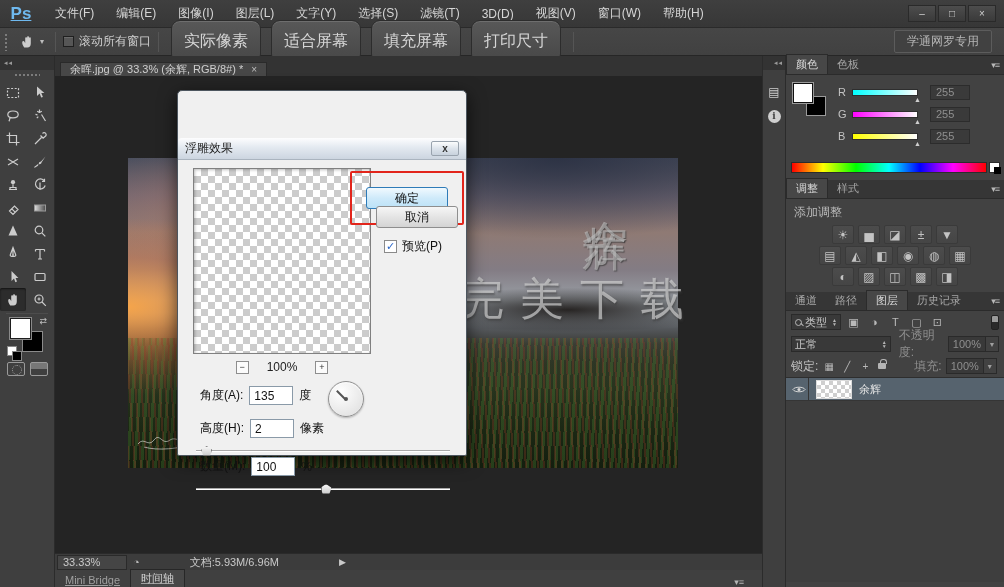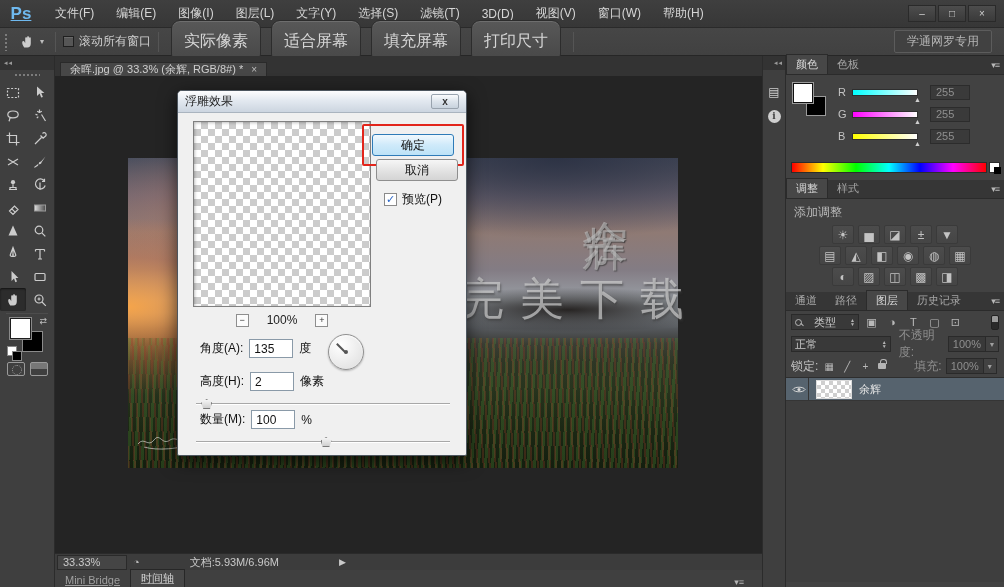--- a/index.html
+++ b/index.html
@@ -101,21 +101,21 @@
   .spec-ends{position:absolute;right:-14px;top:-1px;width:11px;height:11px;background:#fff;border:1px solid #2c2c2c;}
   .spec-ends::after{content:"";position:absolute;left:4px;top:4px;width:7px;height:7px;background:#000;}
 
   .adj-panel{height:112px;position:relative;}
   .adj-heading{padding:5px 0 2px 8px;color:#b9b9b9;font-size:12px;}
   .adj-row{display:flex;justify-content:center;gap:4px;margin-top:2px;}
   .adj-ico{width:22px;height:19px;display:flex;align-items:center;justify-content:center;color:#c3c3c3;font-size:12px;background:linear-gradient(#4c4c4c,#454545);border:1px solid #3a3a3a;border-radius:2px;}
 
   .layers-panel{position:relative;height:295px;}
   .lp-row{display:flex;align-items:center;height:22px;padding:0 5px;gap:4px;}
-  .lp-select{display:flex;align-items:center;background:#393939;border:1px solid #2a2a2a;height:16px;padding:0 3px;gap:12px;color:#c9c9c9;font-size:11px;}
+  .lp-select{display:flex;align-items:center;background:#393939;border:1px solid #2a2a2a;height:16px;padding:0 3px;gap:3px;color:#c9c9c9;font-size:11px;}
   .updn{display:inline-flex;flex-direction:column;font-size:5px;line-height:4px;color:#b5b5b5;margin-left:2px;}
   .search-ico{width:7px;height:7px;border:1.2px solid #b5b5b5;border-radius:50%;position:relative;display:inline-block;}
   .search-ico::after{content:"";position:absolute;width:4px;height:1.2px;background:#b5b5b5;transform:rotate(45deg);right:-3px;bottom:-1px;}
   .f-ico{width:17px;height:16px;display:flex;align-items:center;justify-content:center;color:#b9b9b9;font-size:11px;}
   .f-toggle{margin-left:auto;width:8px;height:15px;border-radius:2px;background:linear-gradient(#9a9a9a 0 45%,#2a2a2a 45%);border:1px solid #222;}
   .dim-label{color:#8f8f8f;font-size:12px;}
   .dd{display:flex;align-items:center;height:16px;background:#393939;border:1px solid #2a2a2a;}
   .dd .val{padding:0 4px;color:#8f8f8f;font-size:11px;}
   .dd .arrow{width:13px;height:100%;display:flex;align-items:center;justify-content:center;border-left:1px solid #2a2a2a;background:#424242;color:#9f9f9f;font-size:7px;}
   .lock-ico{color:#b9b9b9;font-size:10px;width:14px;text-align:center;}
@@ -127,29 +127,29 @@
   .eye-cell{width:19px;height:100%;border-right:1px solid #353535;display:flex;align-items:center;justify-content:center;}
   .l-thumb{width:36px;height:19px;border:1px solid #dcdcdc;}
   .checker{background-color:#fff;background-image:linear-gradient(45deg,#cfcfcf 25%,transparent 25%,transparent 75%,#cfcfcf 75%),linear-gradient(45deg,#cfcfcf 25%,#fff 25%,#fff 75%,#cfcfcf 75%);background-size:8px 8px;background-position:0 0,4px 4px;}
   .bg-thumb{background:linear-gradient(180deg,#7a7f93 0%,#c08a5c 32%,#56565c 52%,#2c3a22 70%,#1c2616 100%);border:1px solid #777;}
   .l-name{color:#e3e3e3;font-size:11px;}
   .l-name.italic{font-style:italic;color:#d6d6d6;}
   .l-lock{position:absolute;right:14px;}
 
   
   .dialog{position:absolute;left:177px;top:90px;width:290px;height:366px;border:1px solid #4d565f;border-radius:5px 5px 2px 2px;box-shadow:0 5px 18px rgba(0,0,0,.65);background:#f0f0f0;z-index:20;font-size:12px;color:#111;}
-  .dlg-title{height:22px;border-radius:4px 4px 0 0;background:linear-gradient(#fdfdfe,#e3e9f0 45%,#ccd5e0);display:flex;align-items:center;padding:0 7px;border-bottom:1px solid #aab4bf;}
+  .dlg-title{height:22px;border-radius:4px 4px 0 0;background:linear-gradient(#fdfdfe,#e3e9f0 45%,#ccd5e0);display:flex;align-items:center;padding:0 7px;border-bottom:1px solid #aab4bf;margin-top:47px;}
   .dlg-title-text{color:#1c1c1c;font-size:12px;}
   .dlg-close{margin-left:auto;width:28px;height:15px;background:linear-gradient(#fbfcfd,#dde4ec 50%,#c8d2dd);border:1px solid #92714f00;border:1px solid #99a3ae;border-radius:2px;display:flex;align-items:center;justify-content:center;font-weight:bold;font-size:10px;color:#333;}
   .dlg-body{position:relative;height:343px;}
   .preview-well{position:absolute;left:15px;top:8px;width:178px;height:186px;border:1px solid #808080;box-shadow:inset 1px 1px 3px rgba(0,0,0,.25);background-color:#fff;background-image:linear-gradient(45deg,#ccc 25%,transparent 25%,transparent 75%,#ccc 75%),linear-gradient(45deg,#ccc 25%,#fff 25%,#fff 75%,#ccc 75%);background-size:14px 14px;background-position:0 0,7px 7px;}
   .zoomrow{position:absolute;left:15px;top:200px;width:178px;display:flex;align-items:center;justify-content:center;gap:18px;}
   .zbtn{width:13px;height:13px;border:1px solid #8e8e8e;background:#fbfbfb;display:flex;align-items:center;justify-content:center;font-size:9px;color:#333;line-height:1;}
   .zlevel{font-size:12px;color:#222;}
-  .ok-annot{position:absolute;right:2px;top:11px;border:2px solid #e2251b;padding:8px;border-radius:2px;}
+  .ok-annot{position:absolute;right:2px;top:11px;border:2px solid #e2251b;padding:14px;border-radius:2px;}
   .btn-ok{width:82px;height:22px;background:linear-gradient(#f1f9fe,#cfeafa 50%,#bce2f7);border:1px solid #2e7bb8;border-radius:3px;font-size:12px;color:#111;display:flex;align-items:center;justify-content:center;}
   .btn-cancel{position:absolute;right:8px;top:46px;width:82px;height:22px;background:linear-gradient(#f6f6f6,#e4e4e4 50%,#d4d4d4);border:1px solid #8e8e8e;border-radius:3px;font-size:12px;color:#111;display:flex;align-items:center;justify-content:center;}
   .chkrow{position:absolute;right:24px;top:78px;display:flex;align-items:center;gap:5px;}
   .chkbox{width:13px;height:13px;background:#fff;border:1px solid #8a8a8a;display:flex;align-items:center;justify-content:center;color:#2a66c8;font-size:11px;font-weight:bold;line-height:1;}
   .fieldrow{position:absolute;left:22px;display:flex;align-items:center;gap:6px;}
   .f-label{font-size:12px;color:#111;}
   .f-input{width:44px;height:19px;border:1px solid #8a9aa8;background:#fff;font-size:12px;padding:0 4px;color:#111;}
   .dial{position:absolute;left:150px;top:221px;width:36px;height:36px;border-radius:50%;border:1px solid #909090;background:radial-gradient(circle at 35% 30%,#ffffff,#dcdcdc);box-shadow:inset 0 1px 2px rgba(255,255,255,.9),0 1px 2px rgba(0,0,0,.25);}
   .needle{position:absolute;left:50%;top:50%;width:13px;height:2px;background:#555;transform-origin:0 50%;transform:rotate(-135deg);}
   .dialdot{position:absolute;left:50%;top:50%;width:4px;height:4px;margin:-2px 0 0 -2px;border-radius:50%;background:#555;}

